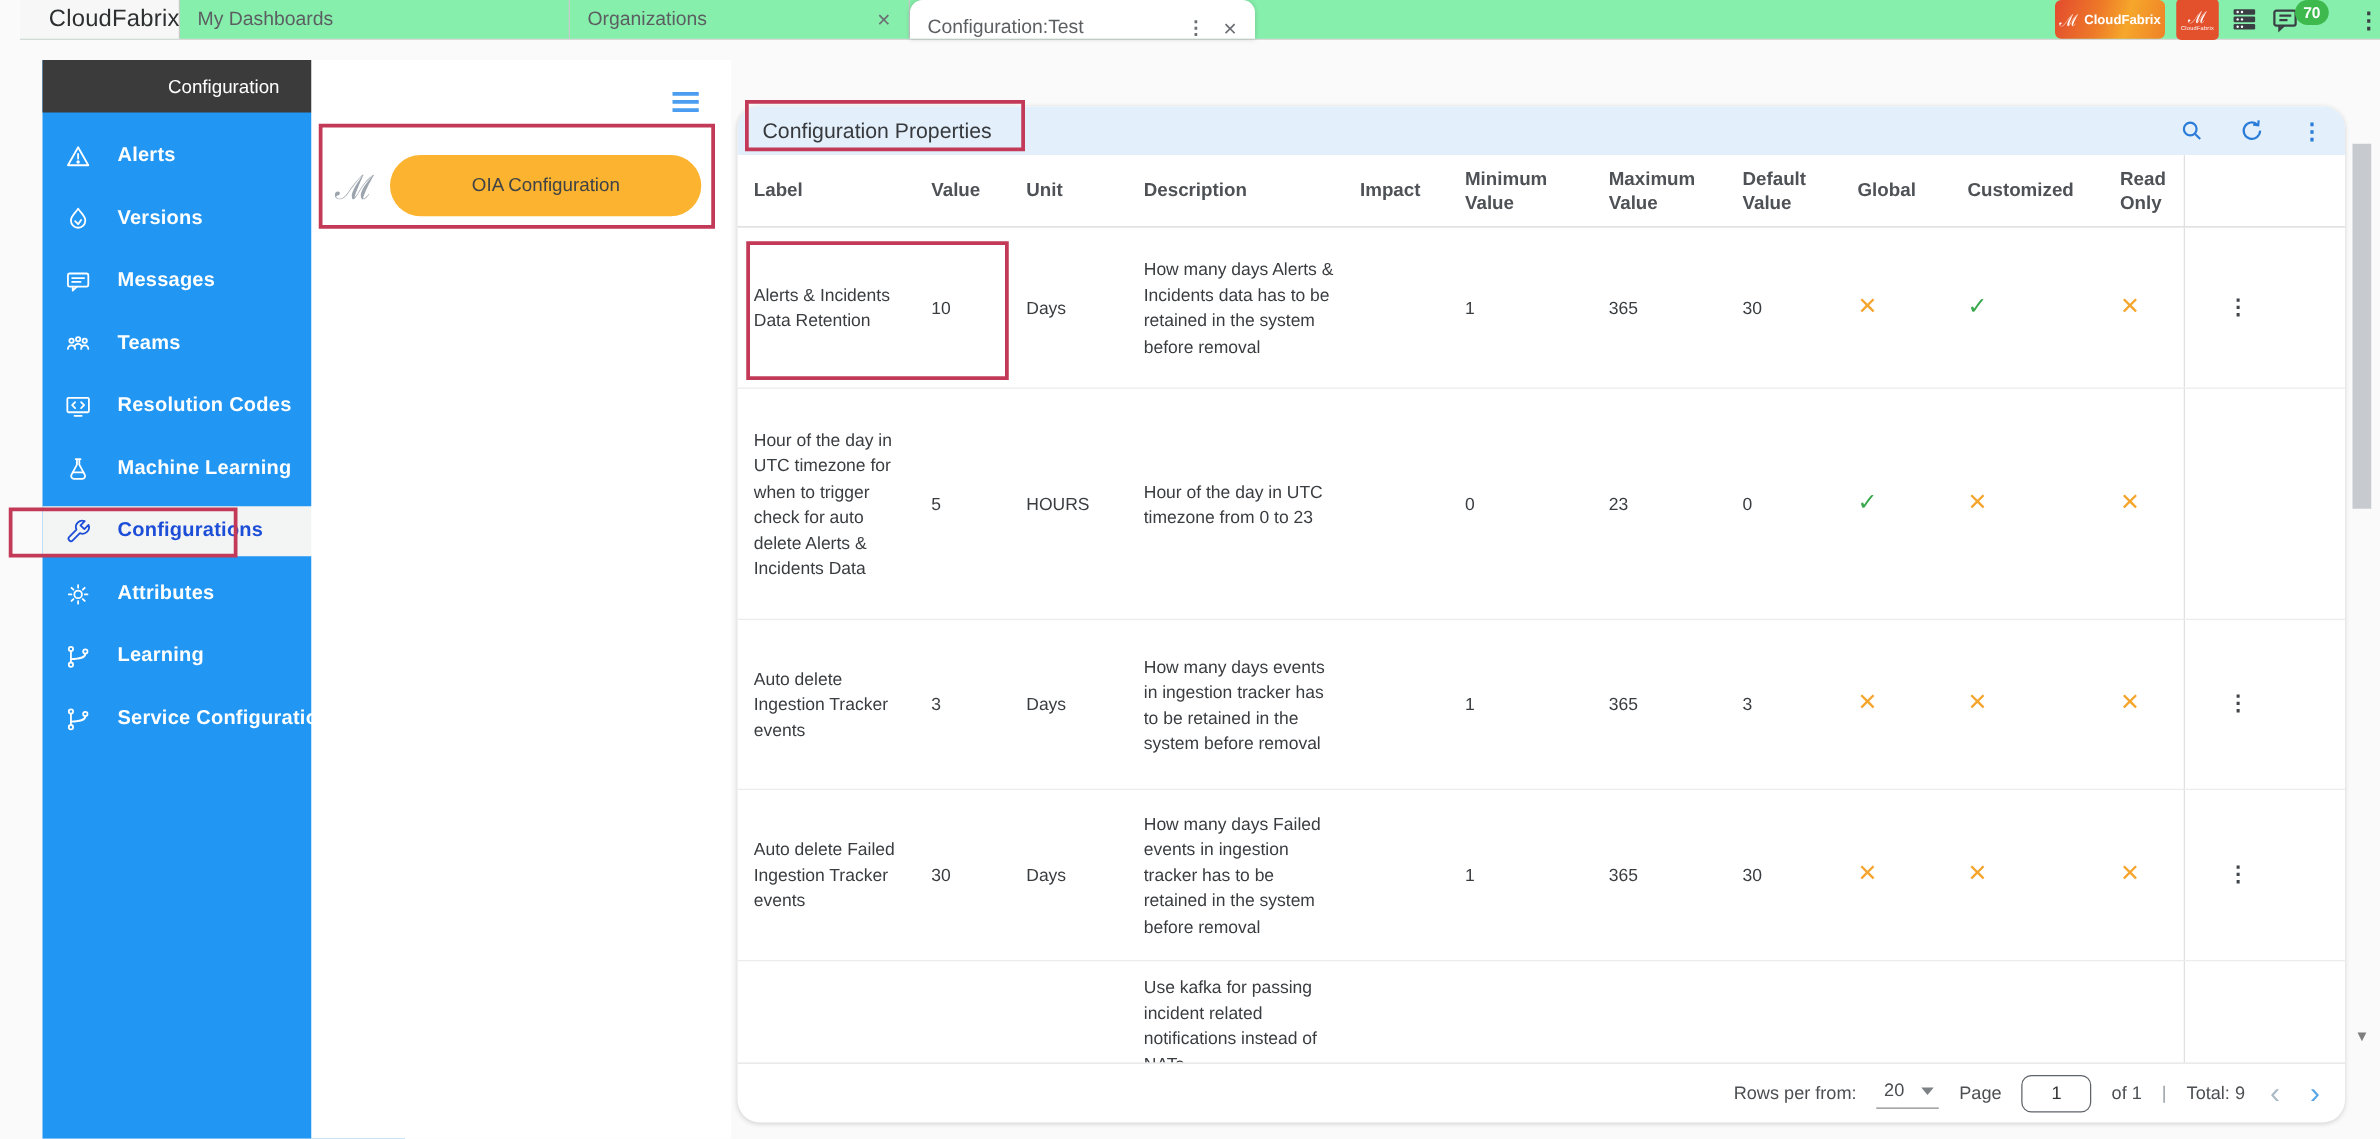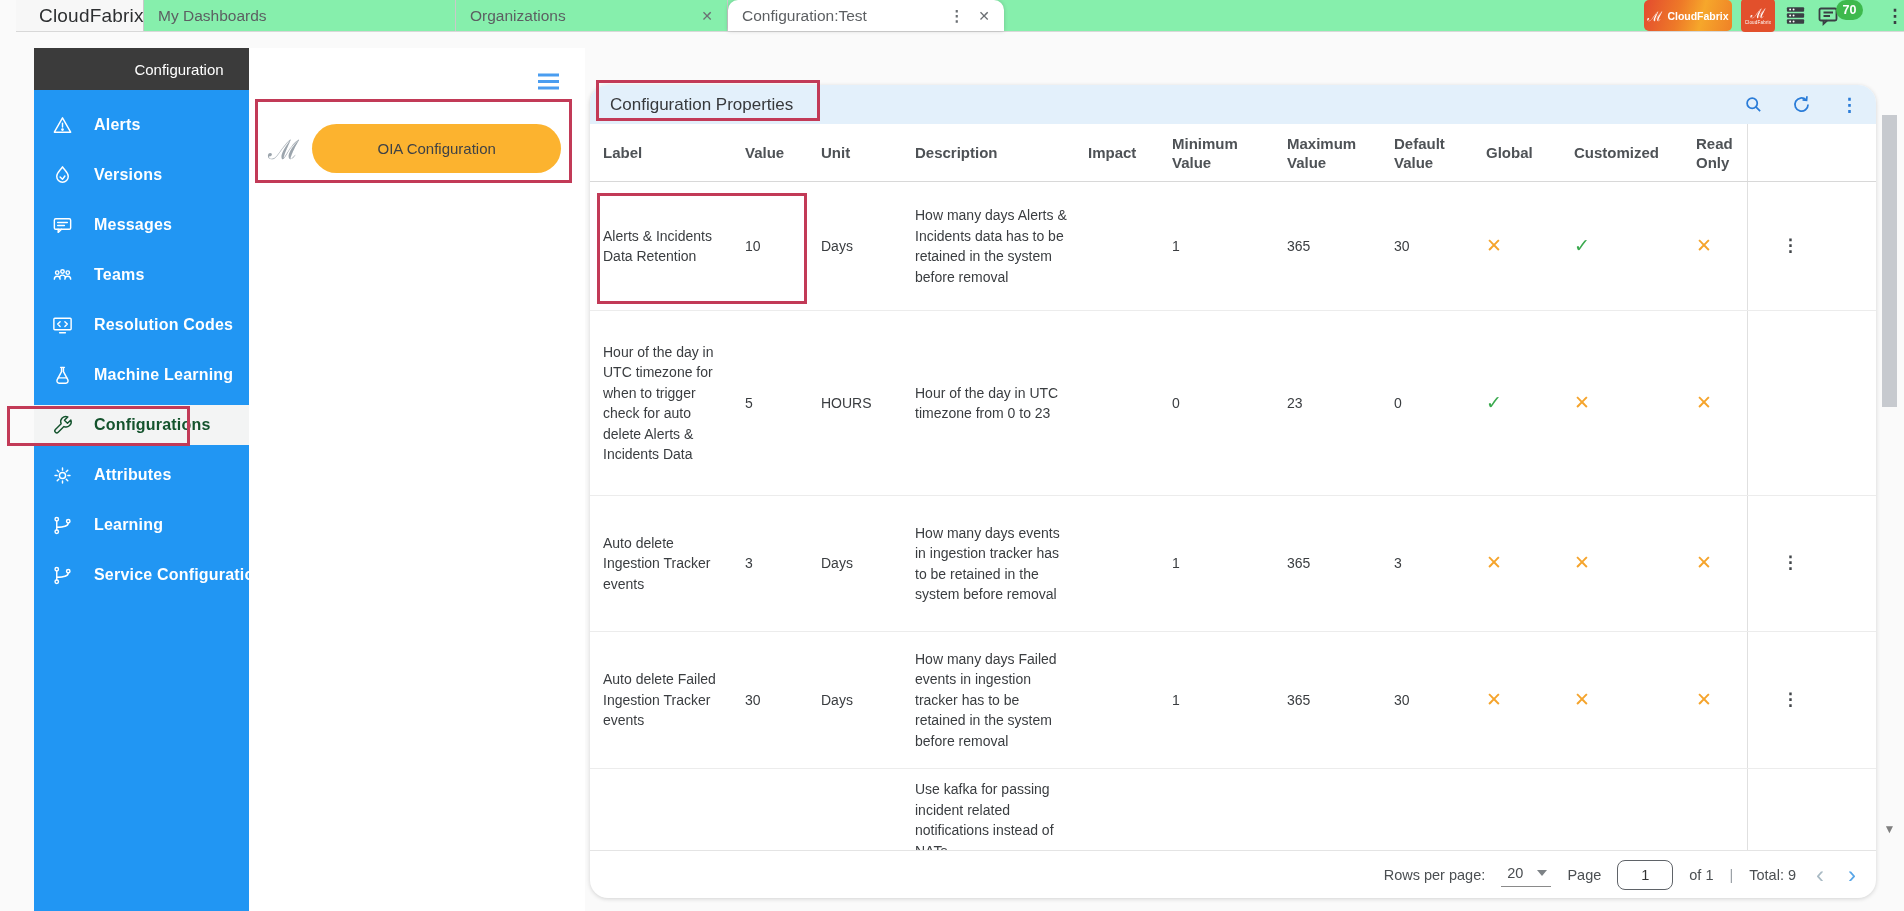--- a/index.html
+++ b/index.html
@@ -32,21 +32,21 @@
 
   
   .sidebar { position:absolute; left:14px; top:48px; width:290px; height:863px; background:#2196f3;margin-left:20px; }
   .sidebar-header { height:42px; background:#3b3b3b; color:#fff; font-size:15px; display:flex; align-items:center; justify-content:center; }
   .side-nav { padding-top:15px; }
   .side-item { height:40px; margin-bottom:10px; display:flex; align-items:center; gap:20px; padding-left:17px; color:#fff; cursor:pointer; }
   .side-item .side-icon { width:23px; height:23px; color:#fff; flex:0 0 auto; }
   .side-item .side-icon svg { width:100%; height:100%; }
   .side-label { font-size:16px; font-weight:600; letter-spacing:.2px; }
   .side-item.active { background:#f3f4f4; }
-  .side-item.active .side-label, .side-item.active .side-icon { color:#14532d; }
+  .side-item.active .side-label, .side-item.active .side-icon { color:#1d4ed8; }
 
   
   .middle { position:absolute; left:249px; top:48px; width:336px; height:863px; background:#ffffff; }
   .mid-hamburger { position:absolute; left:288px; top:25px; width:23px; height:17px; cursor:pointer; }
   .config-item-row { position:absolute; left:0; top:62px; width:336px; height:76px; display:flex; align-items:center; }
   .mid-logo { color:#9ba4ac; font-size:27px; margin-left:19px; }
   .oia-pill { margin-left:13px; width:249px; height:49px; border-radius:24.5px; background:#fcb32f; display:flex; align-items:center; justify-content:center; font-size:15px; color:#3f4246; cursor:pointer; }
 
   
   .content { position:absolute; left:585px; top:48px; width:1319px; height:863px; background:#fafafa; }
@@ -105,21 +105,21 @@
     <span class="brand-text">CloudFabrix</span>
   </div>
   <nav class="tab-strip">
       <div class="tab" style="width: 312px;">
         <span class="tab-label">My Dashboards</span>
       </div>
       <div class="tab" style="width: 272px;">
         <span class="tab-label">Organizations</span>
         <span class="tab-close">✕</span>
       </div>
-      <div class="tab active" style="width: 276px;">
+      <div class="tab active" style="width: 276px; align-items: flex-end;">
         <span class="tab-label">Configuration:Test</span>
         <span class="tab-menu">⋮</span>
         <span class="tab-close">✕</span>
       </div>
     </nav>
   <div class="topbar-right">
     <div class="brand-badge">
       <span class="logo-m">ℳ</span>
       <span class="txt">CloudFabrix</span>
     </div>
@@ -384,21 +384,21 @@
           <div class="td c-min"></div>
           <div class="td c-max"></div>
           <div class="td c-default"></div>
           <div class="td c-global"></div>
           <div class="td c-customized"></div>
           <div class="td c-read-only"></div>
           <div class="td c-actions"></div>
         </div>
       </div>
     <div class="card-footer">
-      <span>Rows per page:</span>
+      <span>Rows per from:</span>
       <div class="rpp-select">
         <span>20</span>
         <span class="dd-arrow"></span>
       </div>
       <span>Page</span>
       <input class="page-input" value="1" style="">
       <span>of 1</span>
       <span class="pipe">|</span>
       <span>Total: 9</span>
       <span class="chev prev">‹</span>

